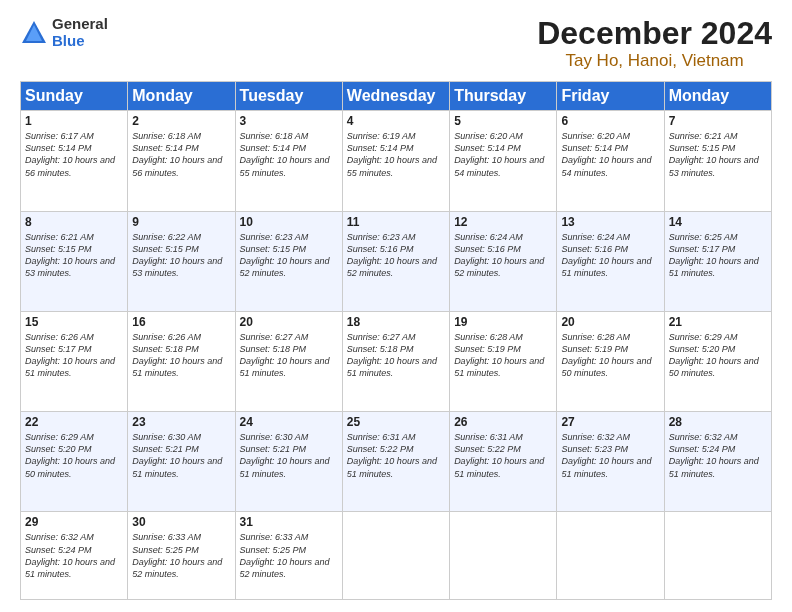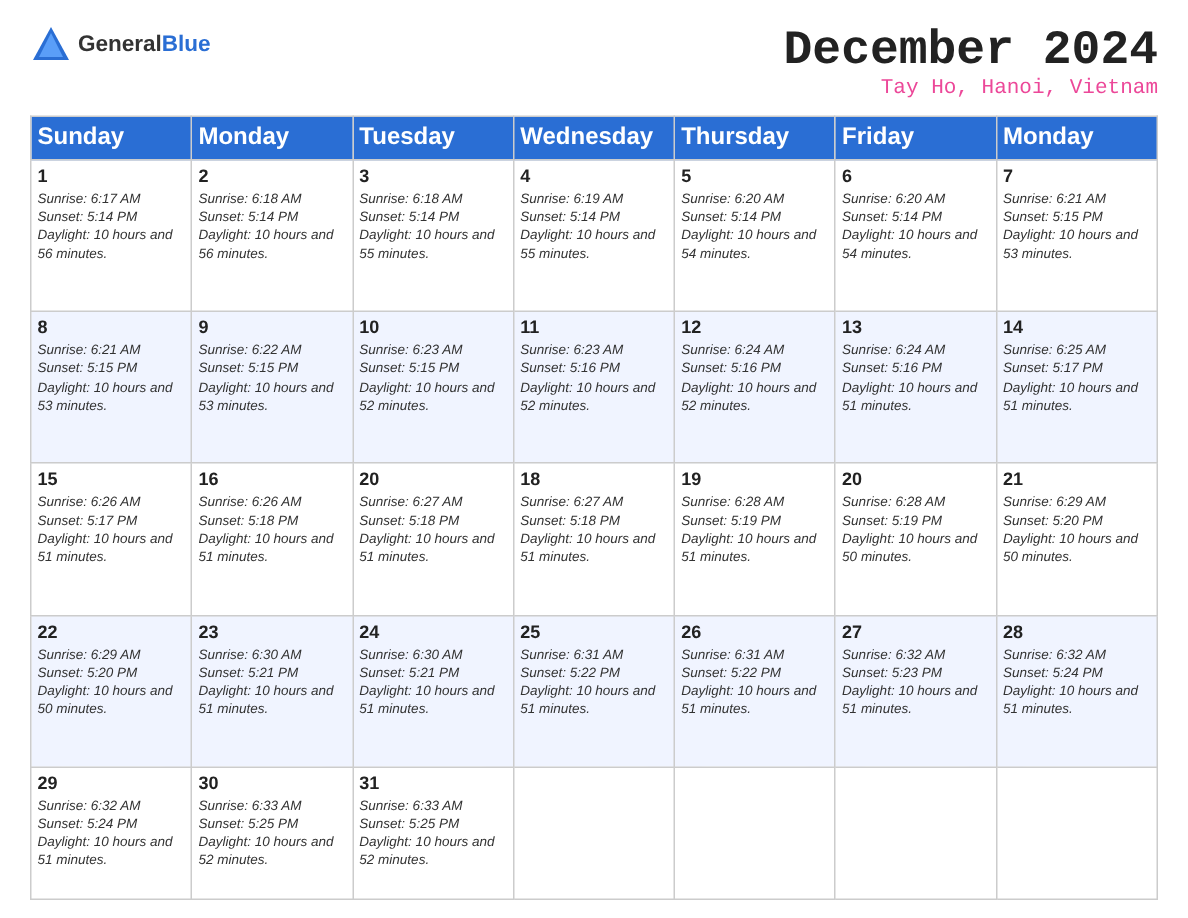--- a/index.html
+++ b/index.html
@@ -23,50 +23,49 @@
       align-items: flex-start;
       margin-bottom: 10px;
     }
     .logo {
       display: flex;
       align-items: center;
       gap: 4px;
     }
     .logo-text {
       display: flex;
-      flex-direction: row;
+      flex-direction: column;
       line-height: 1.1;
     }
     .logo-general {
       font-size: 15px;
       font-weight: bold;
       color: #333;
     }
     .logo-blue {
       font-size: 15px;
       font-weight: bold;
       color: #2a6ed4;
     }
     .logo-icon {
       width: 28px;
       height: 28px;
     }
     .title-block {
-      text-align: right;
-      font-family: Liberation Mono, monospace;
+      text-align: center;
     }
     .month-title {
       font-size: 32px;
       font-weight: bold;
       color: #222;
       line-height: 1.1;
     }
     .subtitle {
-      font-size: 14px;
-      color: #ec4899;
+      font-size: 17px;
+      color: #a16207;
     }
     .calendar {
       width: 100%;
       border-collapse: collapse;
       flex: 1;
       table-layout: fixed;
     }
     .calendar thead tr th {
       background: #2a6ed4;
       color: #fff;

